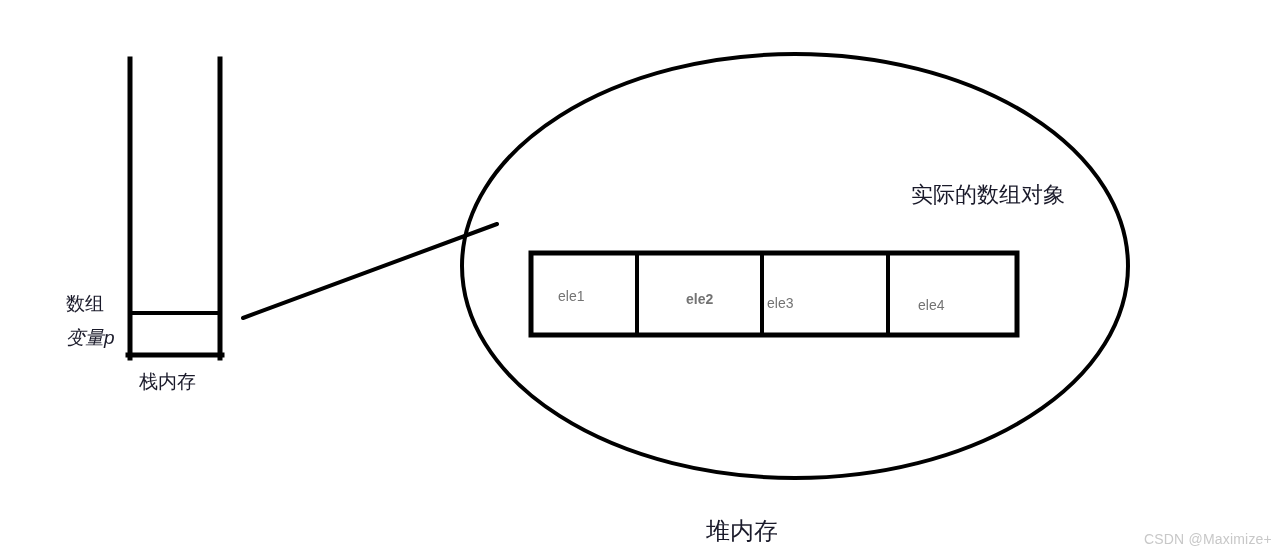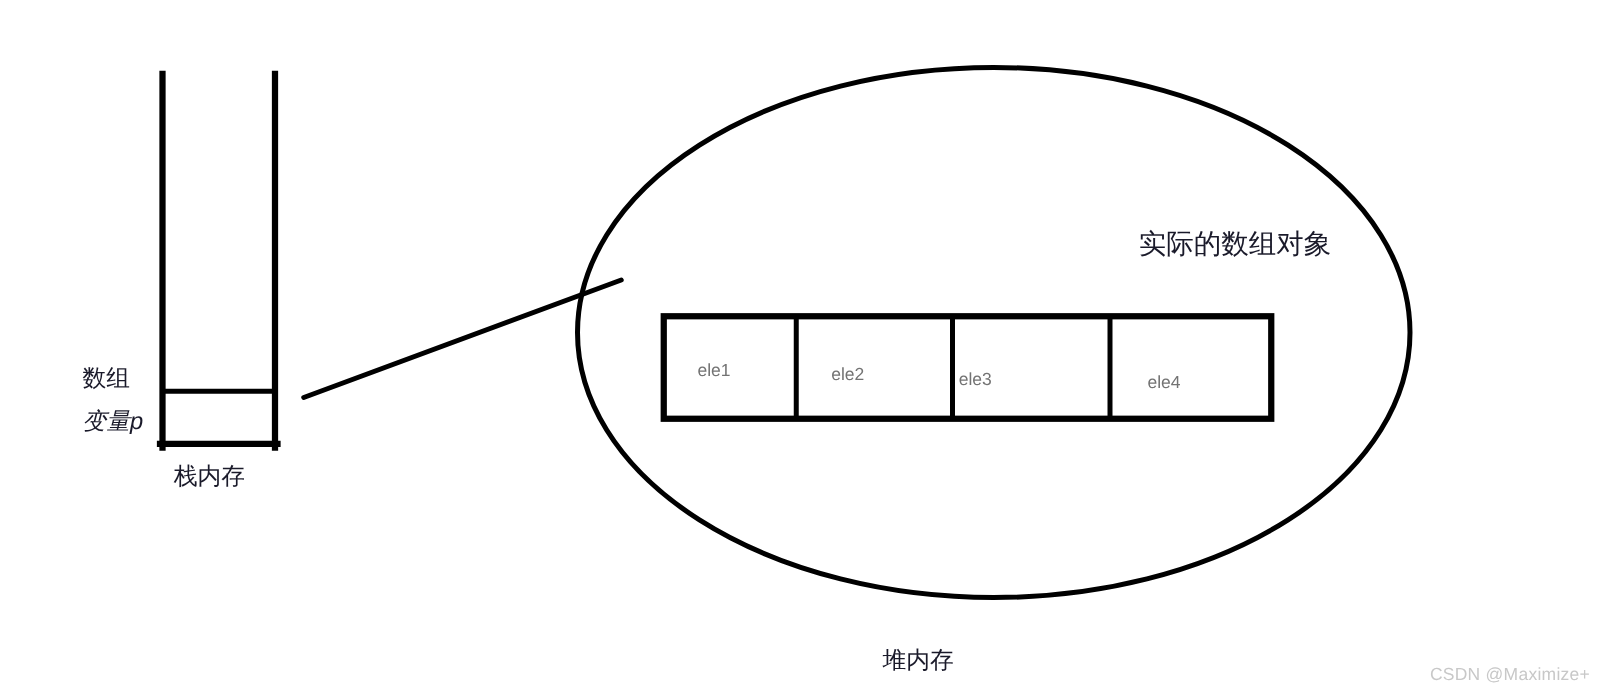--- a/index.html
+++ b/index.html
@@ -51,32 +51,32 @@
 
   
   #label-array-object {
     left: 911px;
     top: 184px;
     font-size: 22px;
   }
   #label-heap-memory {
     left: 706px;
     top: 519px;
-    font-size: 19px;
+    font-size: 24px;
   }
 
   
   .cell-label {
     position: absolute;
     font-size: 14px;
     color: #737373;
     white-space: nowrap;
   }
   #cell-label-0 { left: 558px; top: 288px; }
-  #cell-label-1 { left: 665px; top: 291px; }
+  #cell-label-1 { left: 686px; top: 291px; font-weight: bold; }
   #cell-label-2 { left: 767px; top: 295px; }
   #cell-label-3 { left: 918px; top: 297px; }
 
   
   #watermark {
     position: absolute;
     right: 8px;
     bottom: 6px;
     font-size: 14px;
     color: #c8c8c8;

